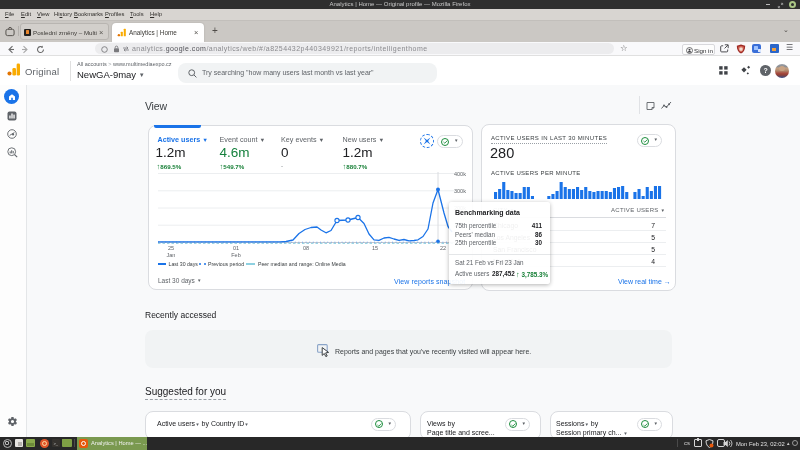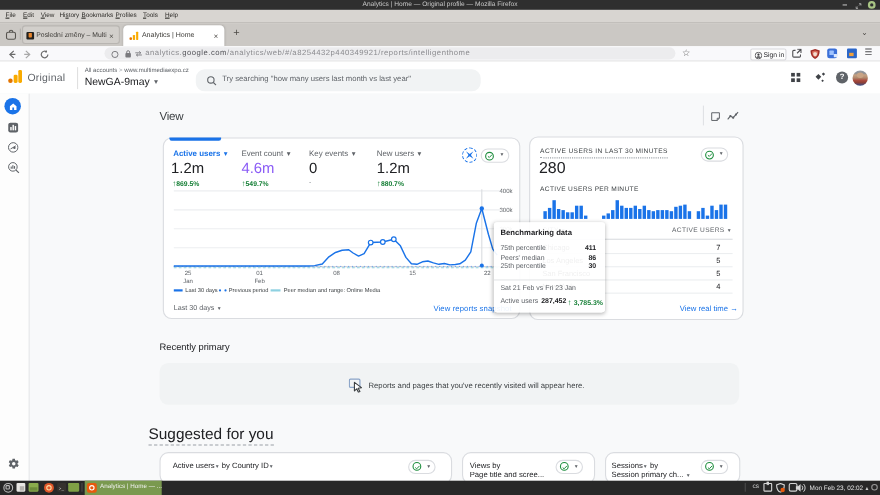--- a/index.html
+++ b/index.html
@@ -212,21 +212,21 @@
       <circle cx="8" cy="3.2" r="1" fill="#5f6368"></circle>
     </svg>
 
   <div class="card" style="left:148px;top:125px;width:325px;height:165px"></div>
   <div class="abs" style="left:154px;top:125px;width:47px;height:2.5px;background:#1a73e8;border-radius:0 0 2px 2px"></div>
   <div class="abs" style="left:157.5px;top:135px;font-size:7.2px;color:#1a73e8;font-weight:bold">Active users <span style="font-size:5.8px;position:relative;top:-0.5px">▼</span></div>
   <div class="abs" style="left:219.5px;top:135px;font-size:7.2px;color:#5f6368">Event count <span style="font-size:5.8px;position:relative;top:-0.5px">▼</span></div>
   <div class="abs" style="left:281px;top:135px;font-size:7.2px;color:#5f6368">Key events <span style="font-size:5.8px;position:relative;top:-0.5px">▼</span></div>
   <div class="abs" style="left:342.5px;top:135px;font-size:7.2px;color:#5f6368">New users <span style="font-size:5.8px;position:relative;top:-0.5px">▼</span></div>
   <div class="abs" style="left:155.5px;top:144.5px;font-size:13.5px;color:#202124">1.2m</div>
-  <div class="abs" style="left:219.5px;top:144.5px;font-size:13.5px;color:#8b5cf6">4.6m</div>
+  <div class="abs" style="left:219.5px;top:144.5px;font-size:13.5px;color:#15803d">4.6m</div>
   <div class="abs" style="left:281px;top:144.5px;font-size:13.5px;color:#202124">0</div>
   <div class="abs" style="left:342.5px;top:144.5px;font-size:13.5px;color:#202124">1.2m</div>
   <div class="abs" style="left:156.5px;top:161.5px;font-size:6.2px;color:#188038;font-weight:bold"><span style="font-size:7.5px">↑</span>869.5%</div>
   <div class="abs" style="left:219.5px;top:161.5px;font-size:6.2px;color:#188038;font-weight:bold"><span style="font-size:7.5px">↑</span>549.7%</div>
   <div class="abs" style="left:281px;top:161.5px;font-size:6.2px;color:#80868b">-</div>
   <div class="abs" style="left:342.5px;top:161.5px;font-size:6.2px;color:#188038;font-weight:bold"><span style="font-size:7.5px">↑</span>880.7%</div>
   <div class="abs" style="left:420px;top:133.5px;width:14px;height:14px;border-radius:50%;border:1.2px dashed #1a73e8"></div>
   <svg class="abs" style="left:423px;top:136.5px" width="8" height="8" viewBox="0 0 8 8">
       <path d="M0.6 0.6 L4 2.9 L7.4 0.6 L5.1 4 L7.4 7.4 L4 5.1 L0.6 7.4 L2.9 4 Z" fill="#1a73e8"></path>
     </svg>
@@ -358,29 +358,29 @@
   <div class="abs" style="left:455px;top:239px;font-size:6.3px;color:#5f6368">25th percentile</div>
   <div class="abs" style="left:512px;top:222px;width:30px;font-size:6.3px;font-weight:bold;color:#202124;text-align:right">411</div>
   <div class="abs" style="left:512px;top:230.5px;width:30px;font-size:6.3px;font-weight:bold;color:#202124;text-align:right">86</div>
   <div class="abs" style="left:512px;top:239px;width:30px;font-size:6.3px;font-weight:bold;color:#202124;text-align:right">30</div>
   <div class="abs" style="left:449px;top:253.5px;width:101px;height:1px;background:#e4e6e8"></div>
   <div class="abs" style="left:455px;top:259px;font-size:6.3px;color:#5f6368">Sat 21 Feb vs Fri 23 Jan</div>
   <div class="abs" style="left:455px;top:270px;font-size:6.3px;color:#5f6368">Active users</div>
   <div class="abs" style="left:492px;top:270px;font-size:6.3px;font-weight:bold;color:#202124">287,452</div>
   <div class="abs" style="left:516px;top:270px;font-size:6.3px;font-weight:bold;color:#188038"><span style="font-size:7.5px">↑</span> 3,785.3%</div>
 
-  <div class="abs" style="left:145px;top:309.5px;font-size:8.5px;color:#202124">Recently primary</div>
+  <div class="abs" style="left:145px;top:309.5px;font-size:8.5px;color:#202124">Recently accessed</div>
   <div class="abs" style="left:145px;top:330px;width:527px;height:38px;background:#f1f3f4;border-radius:8px"></div>
   <svg class="abs" style="left:317px;top:343px" width="14" height="14" viewBox="0 0 14 14">
       <rect x="0.6" y="1.6" width="9.6" height="7.6" rx="1" fill="none" stroke="#8aa4c8" stroke-width="1.1"></rect>
       <path d="M5.2 4.6 L11.6 9.4 L8.6 9.9 L10.2 13 L8.8 13.6 L7.3 10.5 L5.2 12.4 Z" fill="#fff" stroke="#3c4043" stroke-width="1" stroke-linejoin="round"></path>
     </svg>
   <div class="abs" style="left:335px;top:348px;font-size:7px;color:#3c4043">Reports and pages that you've recently visited will appear here.</div>
 
-  <div class="abs" style="left:135px;top:386px;font-size:14px;color:#202124;border-bottom:1px dashed #9aa0a6;padding-bottom:1.5px">Suggested for you</div>
+  <div class="abs" style="left:145px;top:386px;font-size:10px;color:#202124;border-bottom:1px dashed #9aa0a6;padding-bottom:1.5px">Suggested for you</div>
   <div class="card" style="left:145px;top:411px;width:266px;height:29px"></div>
   <div class="card" style="left:420px;top:411px;width:121px;height:29px"></div>
   <div class="card" style="left:550px;top:411px;width:123px;height:29px"></div>
   <div class="abs" style="left:157px;top:420px;font-size:7px;color:#202124">Active users<span style="font-size:4.5px;color:#5f6368">▼</span> by Country ID<span style="font-size:4.5px;color:#5f6368">▼</span></div>
   <div class="abs" style="left:427px;top:419.5px;font-size:7px;color:#202124">Views by</div>
   <div class="abs" style="left:427px;top:429px;font-size:7px;color:#202124;width:78px;overflow:hidden;white-space:nowrap">Page title and scree...</div>
   <div class="abs" style="left:556px;top:419.5px;font-size:7px;color:#202124">Sessions<span style="font-size:4.5px;color:#5f6368">▼</span> by</div>
   <div class="abs" style="left:556px;top:429px;font-size:7px;color:#202124;white-space:nowrap">Session primary ch... <span style="font-size:4.5px;color:#5f6368">▼</span></div>
   <div class="abs" style="left:371px;top:417.5px;width:25px;height:13px;border:1px solid #dadce0;border-radius:7px;background:#fff"></div>
   <div class="abs" style="left:374.5px;top:420px;width:8px;height:8px;border:1.1px solid #1e8e3e;border-radius:50%"></div>

